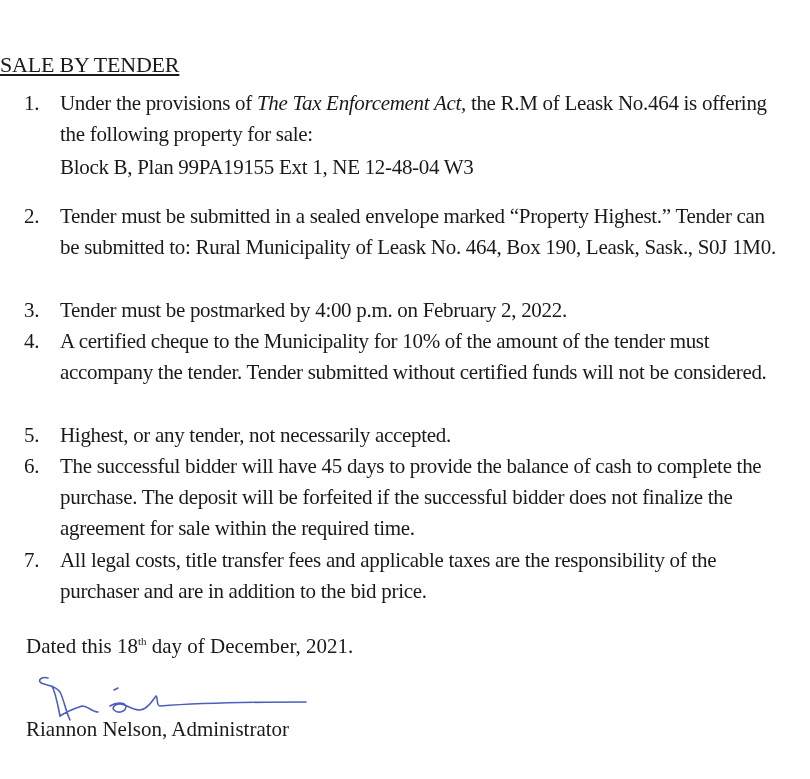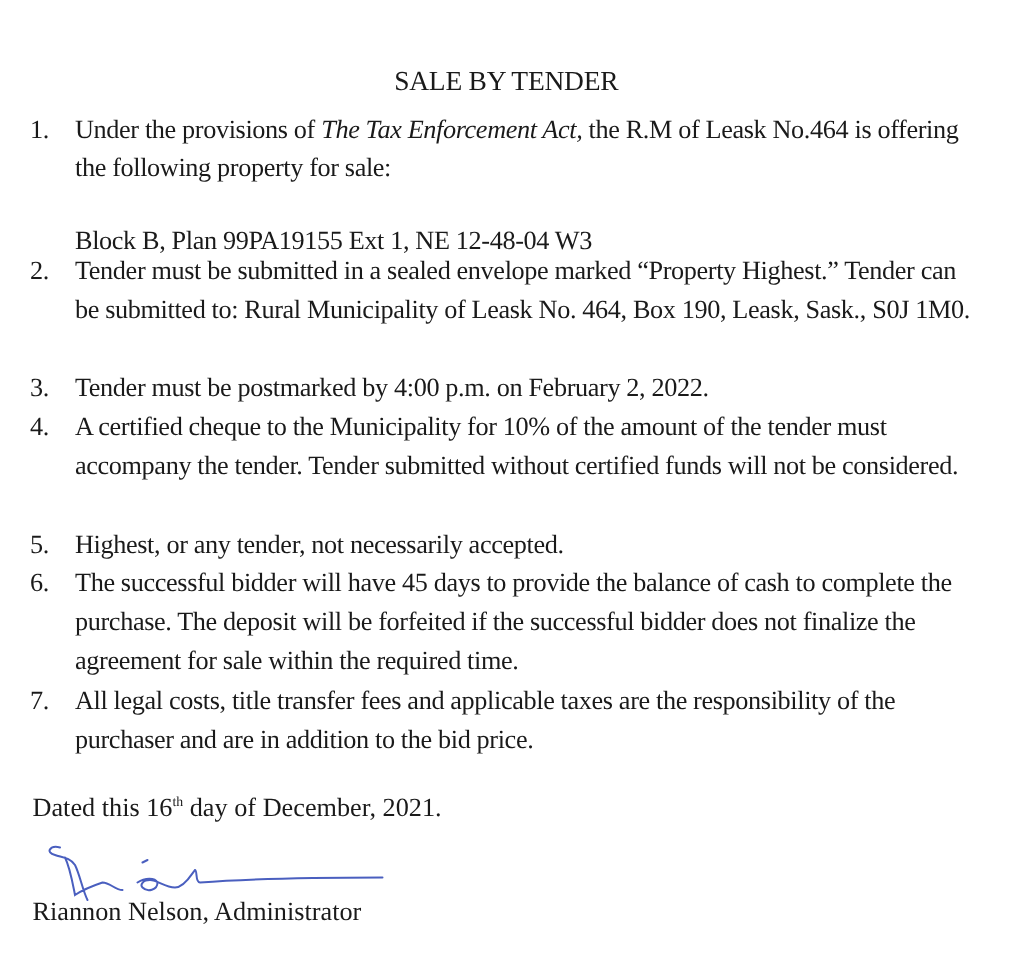--- a/index.html
+++ b/index.html
@@ -1,31 +1,31 @@
 <!DOCTYPE html>
 <html><head>
 <meta charset="utf-8">
 <style>
   html, body { margin: 0; padding: 0; background: #ffffff; }
   body {
     width: 810px; height: 779px; position: relative; overflow: hidden;
     font-family: "Liberation Serif", serif; color: #1a1a1a;
   }
   .title {
-    position: absolute; top: 52px; left: 0; width: 810px; text-align: center;
-    font-size: 22px; letter-spacing: -0.2px;
+    position: absolute; top: 52px; left: 0; width: 810px; 
+    font-size: 22px; letter-spacing: -0.2px; text-decoration: underline;
   }
   .item {
     position: absolute; left: 24px; width: 760px;
     font-size: 21px; line-height: 31px; letter-spacing: -0.3px;
   }
   .item .num { position: absolute; left: 0; top: 0; width: 30px; }
   .item .body { margin-left: 36px; }
   .prop {
-    position: absolute; left: 60px; top: 180px; font-size: 21px; letter-spacing: -0.3px;
+    position: absolute; left: 60px; top: 155px; font-size: 21px; letter-spacing: -0.3px;
   }
   .dated {
     position: absolute; left: 26px; top: 634px; font-size: 21px;
   }
   .dated sup { font-size: 11px; }
   .sig {
     position: absolute; left: 36px; top: 672px; width: 280px; height: 56px;
   }
   .signer {
     position: absolute; left: 26px; top: 717px; font-size: 21px;
@@ -68,20 +68,20 @@
   <span class="num">6.</span>
   <div class="body">The successful bidder will have 45 days to provide the balance of cash to complete the purchase. The deposit will be forfeited if the successful bidder does not finalize the agreement for sale within the required time.</div>
 </div>
 
 <div class="item" style="top:545px;">
   <span class="num">7.</span>
   <div class="body">All legal costs, title transfer fees and applicable taxes are the responsibility of the purchaser and are in addition to the bid price.</div>
 </div>
 
 <div class="dated">
-  <span>Dated this 16</span><sup>th</sup><span> day of December, 2021.</span>
+  <span>Dated this 18</span><sup>th</sup><span> day of December, 2021.</span>
 </div>
 
 <svg class="sig" viewBox="0 0 280 56">
   <path d="M12 6 C 4 4, 0 10, 8 12 C 14 14, 20 14, 24 20 C 28 28, 30 40, 34 48 M16 14 C 20 22, 22 34, 24 44 C 30 40, 40 36, 46 34 C 52 34, 56 40, 62 40 M78 18 L82 16 M74 34 C 80 30, 88 30, 90 34 C 90 40, 82 42, 78 38 C 76 36, 78 32, 84 32 C 90 32, 96 38, 104 38 C 112 38, 118 26, 120 24 C 122 24, 120 34, 124 34 C 150 32, 200 30, 270 30" fill="none" stroke="#4a5fbf" stroke-width="1.6" stroke-linecap="round"></path>
 </svg>
 
 <div class="signer">Riannon Nelson, Administrator</div>
 
 </body></html>

